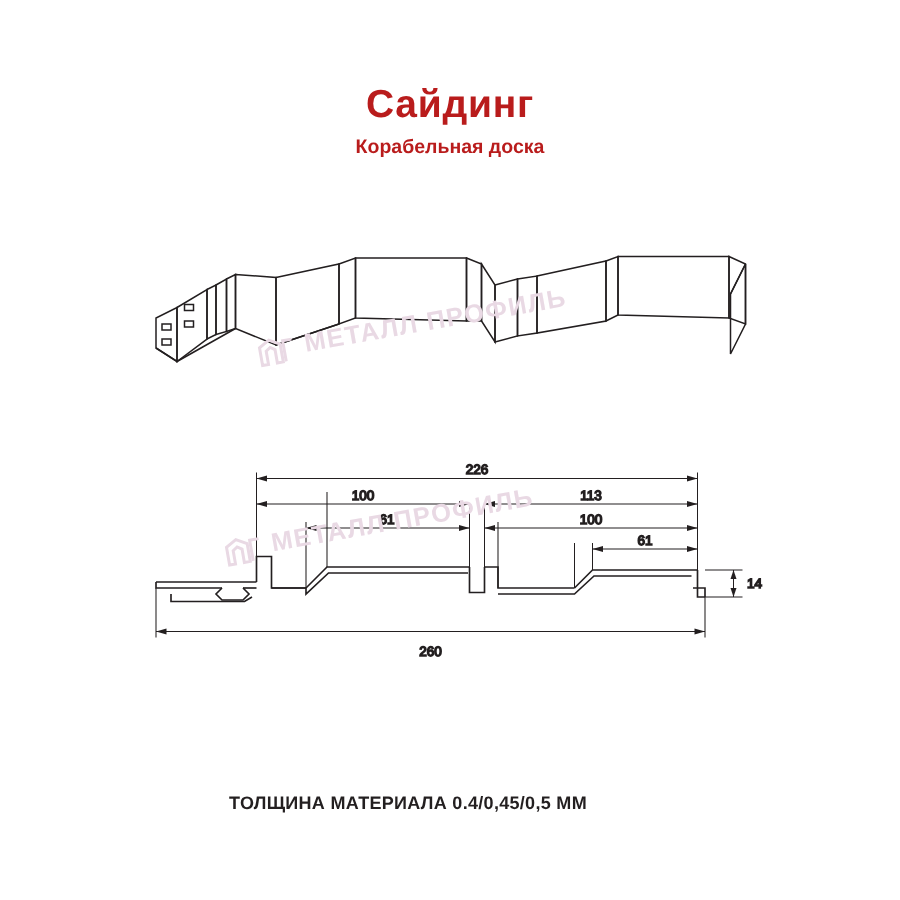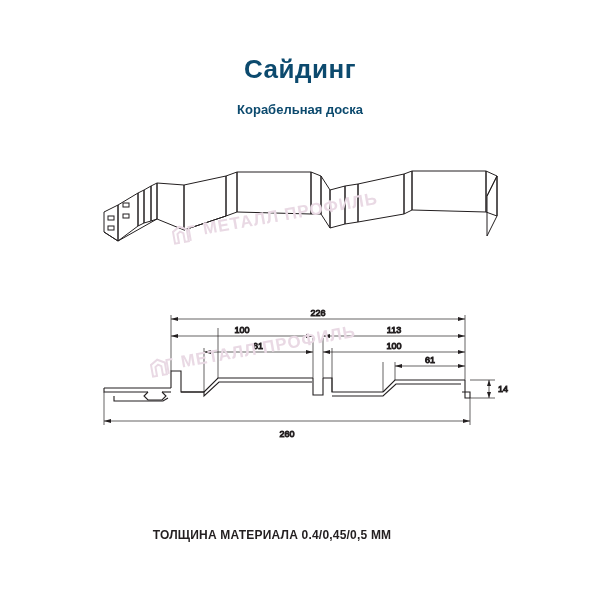--- a/index.html
+++ b/index.html
@@ -18,30 +18,30 @@
   .title-block {
     position: absolute;
     left: 0;
     top: 54px;
     width: 600px;
     text-align: center;
   }
   .title-main {
     font-size: 26px;
     font-weight: bold;
-    color: #0c4a6e;
+    color: #b91c1c;
     letter-spacing: 0.5px;
     line-height: 30px;
   }
   .title-sub {
     font-size: 13px;
     font-weight: bold;
-    color: #0c4a6e;
+    color: #b91c1c;
     line-height: 20px;
-    margin-top: 16px;
+    margin-top: 4px;
   }
   .title-code {
     font-size: 10px;
     color: #231f20;
     line-height: 16px;
     margin-top: 2px;
   }
   .footer-note {
     position: absolute;
     left: 0;

